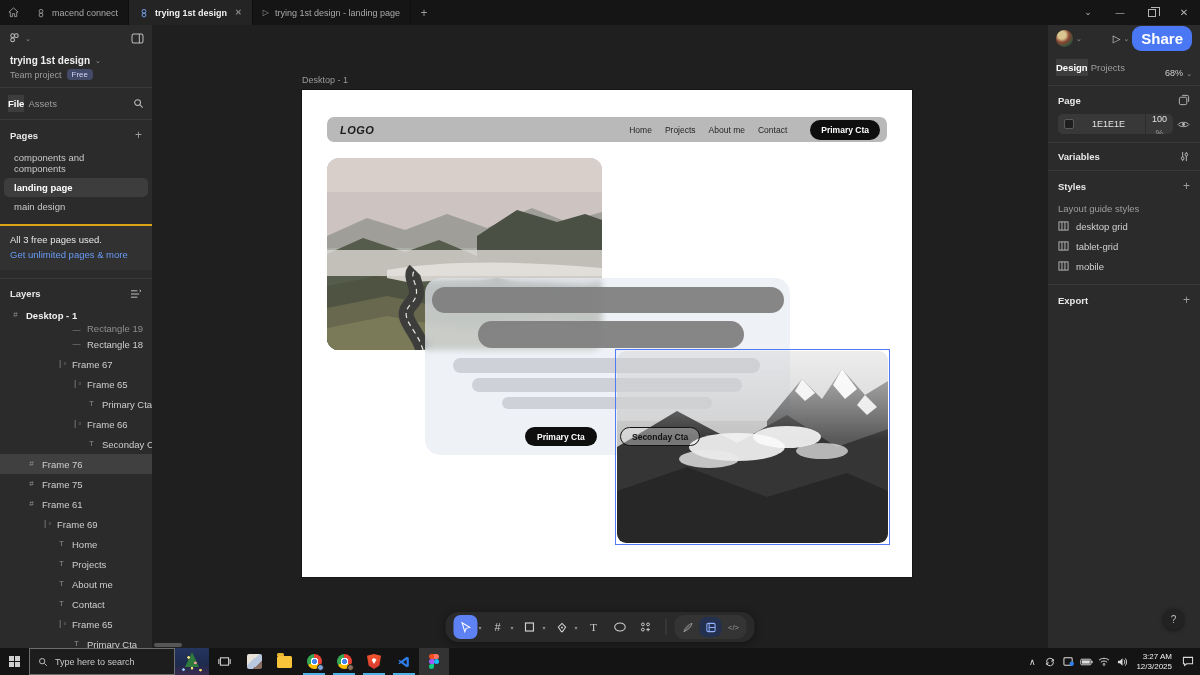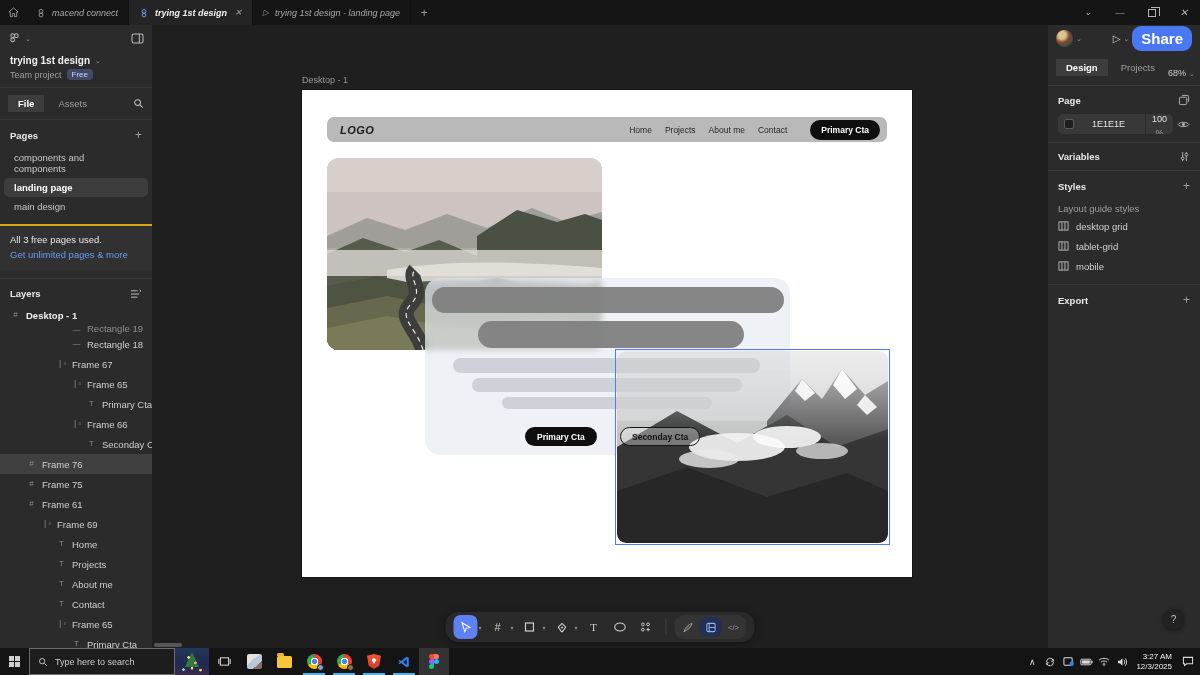--- a/index.html
+++ b/index.html
@@ -1,21 +1,21 @@
 <!DOCTYPE html>
 <html><head>
 <meta charset="utf-8">
 <style>
   * { margin:0; padding:0; box-sizing:border-box; }
   html,body { width:1200px; height:675px; overflow:hidden; background:#1e1e1e;
               font-family:"Liberation Sans", sans-serif; -webkit-font-smoothing:antialiased; }
   .app { position:relative; width:1200px; height:675px; display:flex; flex-direction:column; }
 
   
-  .tabbar { height:25px; background:#151515; display:flex; align-items:stretch; color:#b9b9b9; flex:0 0 25px;font-style:italic; }
+  .tabbar { height:25px; background:#151515; display:flex; align-items:stretch; color:#b9b9b9; flex:0 0 25px; }
   .home-btn { width:26px; display:flex; align-items:center; justify-content:center; color:#9a9a9a; }
   .tab { display:flex; align-items:center; gap:6px; padding:0 10px; font-size:9px; color:#a9a9a9;
          border-right:1px solid #0e0e0e; max-width:170px; white-space:nowrap; }
   .tab.active { background:#242424; color:#f2f2f2; font-weight:bold; }
   .tab .close { font-size:8px; color:#8a8a8a; margin-left:2px; }
   .figtab-ico { width:10px; height:10px; flex:0 0 10px; }
   .play-glyph { font-size:8px; color:#9a9a9a; }
   .newtab { width:26px; display:flex; align-items:center; justify-content:center; color:#9a9a9a; font-size:12px; }
   .win-controls { margin-left:auto; display:flex; align-items:center; }
   .win-controls > div { width:32px; height:25px; display:flex; align-items:center; justify-content:center; color:#b5b5b5; font-size:9px; }
@@ -29,21 +29,21 @@
   .left-panel { width:152px; flex:0 0 152px; background:#2b2b2b; color:#d6d6d6; display:flex; flex-direction:column; font-size:9.5px; }
   .lp-top { height:26px; display:flex; align-items:center; padding:0 8px; gap:4px; }
   .lp-top .spacer { flex:1; }
   .chev { font-size:7px; color:#9a9a9a; line-height:1; }
   .lp-title-row { display:flex; align-items:center; gap:5px; padding:4px 10px 1px; }
   .lp-title { font-size:10px; font-weight:bold; color:#f0f0f0; }
   .lp-sub-row { display:flex; align-items:center; gap:5px; padding:2px 10px 7px; border-bottom:1px solid #383838; }
   .lp-sub { color:#9e9e9e; font-size:9px; }
   .badge { background:#434a68; color:#ccd6fb; font-size:8px; padding:1px 5px; border-radius:4px; }
   .lp-tabs { display:flex; align-items:center; padding:7px 8px; gap:4px; border-bottom:1px solid #383838; }
-  .chip { padding:3px 10px; border-radius:0; }
+  .chip { padding:3px 0; border-radius:0; }
   .chip.on { background:#3d3d3d; color:#ffffff; font-weight:bold; }
   .chip.off { color:#9e9e9e; }
   .lp-tabs .spacer { flex:1; }
   .section-head { display:flex; align-items:center; padding:8px 10px 6px; color:#e8e8e8; font-weight:bold; }
   .section-head .spacer { flex:1; }
   .plus { color:#9e9e9e; font-size:12px; font-weight:normal; }
   .page-row { padding:4px 10px; margin:0 4px; border-radius:5px; color:#c9c9c9; }
   .page-row.sel { background:#3d3d3d; color:#ffffff; font-weight:bold; }
   .notice { margin-top:8px; background:#313131; border-top:2px solid #d9a514; padding:8px 10px 10px; }
   .notice .l1 { color:#e6e6e6; margin-bottom:4px; }

